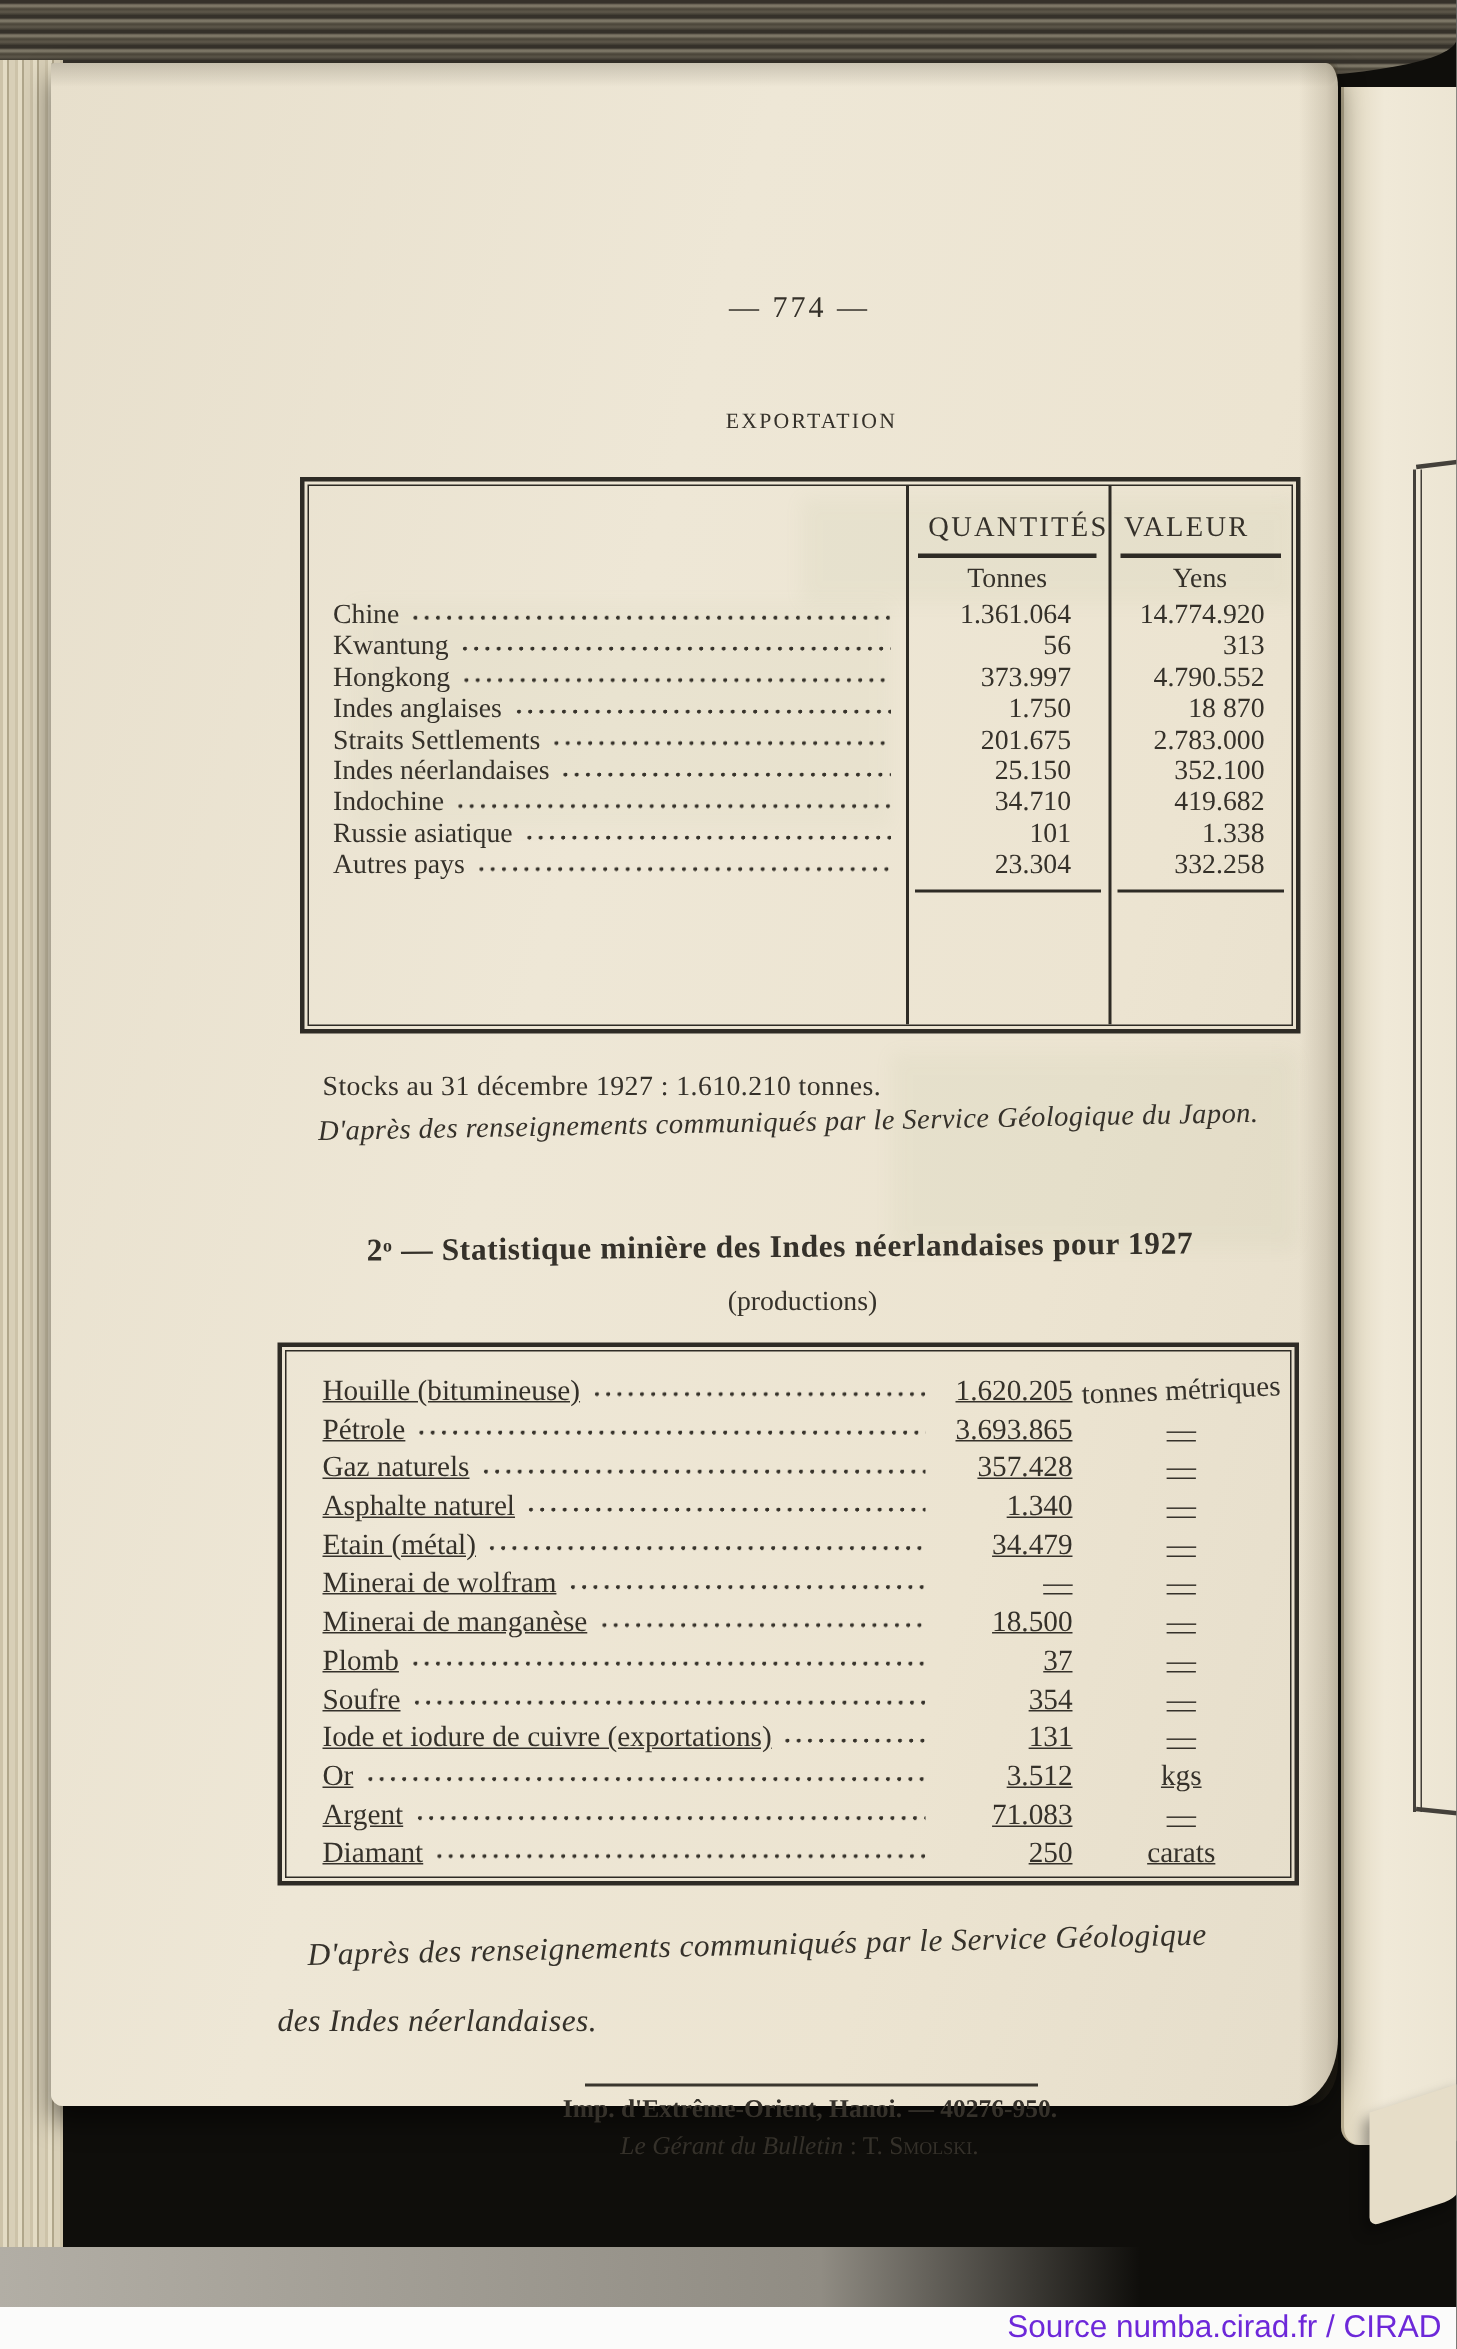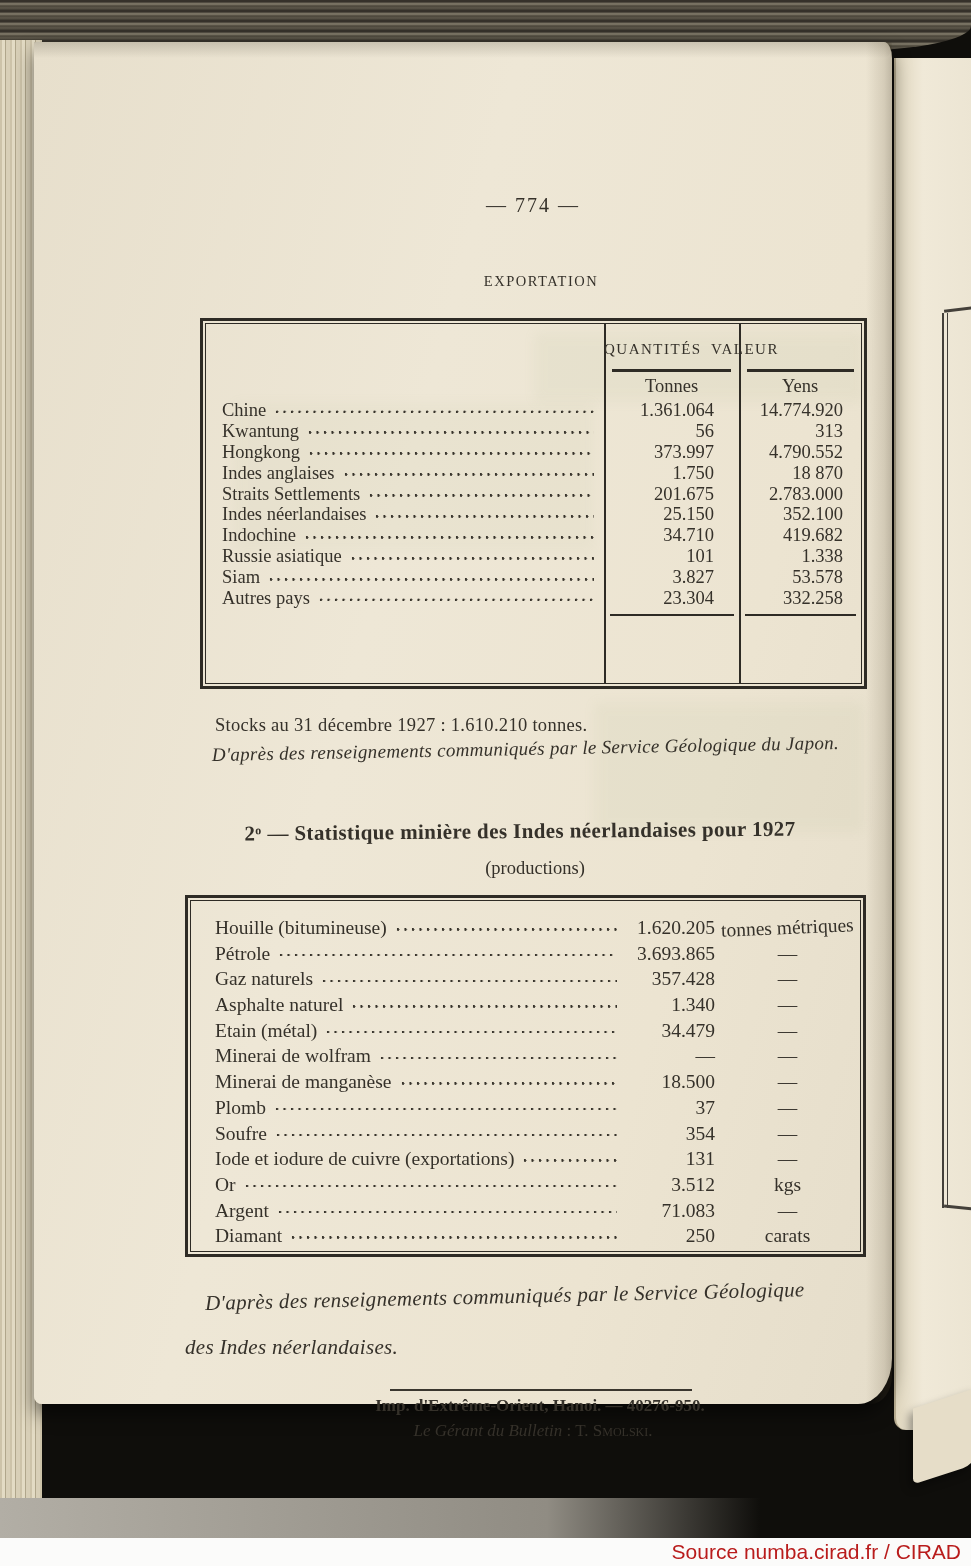--- a/index.html
+++ b/index.html
@@ -45,21 +45,21 @@
     box-shadow:-4px 4px 8px rgba(0,0,0,.35);
   }
   .bottom-shadow{
     position:absolute;left:0;top:1498px;width:760px;height:44px;z-index:1;
     background:linear-gradient(to right,#b2aea5,#908c83 72%,rgba(20,18,14,0));
   }
   .source-bar{
     position:absolute;left:0;top:1538px;width:971px;height:28px;z-index:6;
     background:#fbfbfa;
     font-family:"Liberation Sans", sans-serif;
-    font-size:21px;line-height:27px;color:#b91c1c;
+    font-size:21px;line-height:27px;color:#6d28d9;
     text-align:right;box-sizing:border-box;padding-right:10px;
   }
   
   .page{
     position:absolute;left:34px;top:42px;width:858px;height:1362px;z-index:3;
     background:linear-gradient(105deg,#e7dfcc,#eee7d6 40%,#ece4d1 72%,#e5ddca);
     border-radius:2px 8px 34px 8px / 2px 16px 46px 8px;
     box-shadow:0 10px 18px rgba(0,0,0,.5);
   }
   .page::before{content:'';position:absolute;left:0;right:0;top:0;height:16px;
@@ -78,21 +78,21 @@
 
   
   .tbox{position:absolute;border:3px solid #2e2b25;padding:2px;box-sizing:border-box;}
   .tbox-inner{border:1px solid #2e2b25;height:100%;box-sizing:border-box;position:relative;overflow:hidden;}
 
   
   .t1{left:166px;top:276px;width:667px;height:371px;}
   .t1 .vl{position:absolute;top:0;bottom:0;width:1.5px;background:#2e2b25;}
   .vl-a{left:398px;} .vl-b{left:533px;}
   .t1-head{position:relative;height:50px;}
-  .t1-hq,.t1-hv{position:absolute;top:17px;text-align:left;font-size:15px;letter-spacing:1.5px;}
+  .t1-hq,.t1-hv{position:absolute;top:17px;text-align:right;font-size:19px;letter-spacing:1.5px;}
   .t1-hq{left:398px;width:135px;}
   .t1-hv{left:505px;width:122px;}
   .t1-hrule-q{position:absolute;left:406px;width:119px;top:45px;height:3px;background:#2e2b25;}
   .t1-hrule-v{position:absolute;left:541px;width:107px;top:45px;height:3px;background:#2e2b25;}
   .t1-units{display:flex;height:26px;font-size:18.5px;line-height:24px;}
   .t1-c1{width:398px;display:flex;align-items:baseline;padding-left:16px;box-sizing:border-box;}
   .t1-c2{width:135px;text-align:right;padding-right:25px;box-sizing:border-box;}
   .t1-c3{width:122px;text-align:right;padding-right:18px;box-sizing:border-box;}
   .t1-c2u{width:135px;text-align:center;}
   .t1-c3u{width:122px;text-align:center;}
@@ -103,21 +103,21 @@
   .t1-trules{position:relative;height:11px;}
   .t1-trules span{position:absolute;top:5px;height:1.6px;background:#2e2b25;}
   .tr-q{left:404px;width:124px;} .tr-v{left:539px;width:111px;}
   .t1-total{display:flex;height:30px;line-height:26px;align-items:baseline;font-size:18.5px;}
   .t1-total .t1-c1{padding-left:98px;}
   .nowrap{white-space:nowrap;}
 
   
   .t2{left:151px;top:853px;width:681px;height:362px;}
   .t2-inner{padding-top:14px;}
-  .t2-row{display:flex;height:25.7px;line-height:25.7px;align-items:baseline;font-size:19.5px;}
+  .t2-row{display:flex;height:25.7px;line-height:25.7px;align-items:baseline;font-size:19.5px;text-decoration:underline;}
   .t2-c1{flex:0 0 436px;display:flex;align-items:baseline;padding-left:24px;box-sizing:border-box;}
   .t2-c2{flex:0 0 88px;text-align:right;}
   .t2-c3{flex:1;text-align:center;}
   .tilt{display:inline-block;transform:rotate(-2.4deg);}
 
   .note{position:absolute;font-size:18.5px;}
   .stocks-note{left:181px;top:673px;letter-spacing:.3px;}
   .japan-note{left:178px;top:702px;font-style:italic;font-size:19px;
     transform:rotate(-1.1deg);transform-origin:left center;letter-spacing:.3px;}
   .heading2{position:absolute;left:0;right:0;top:777px;text-align:center;
@@ -238,28 +238,20 @@
         <div class="t1-row">
           <div class="t1-c1">
               <span class="nowrap">Russie asiatique</span>
               <span class="leader"></span>
             </div>
           <div class="t1-c2">101</div>
           <div class="t1-c3">1.338</div>
         </div>
         <div class="t1-row">
           <div class="t1-c1">
-              <span class="nowrap">Siam</span>
-              <span class="leader"></span>
-            </div>
-          <div class="t1-c2">3.827</div>
-          <div class="t1-c3">53.578</div>
-        </div>
-        <div class="t1-row">
-          <div class="t1-c1">
               <span class="nowrap">Autres pays</span>
               <span class="leader"></span>
             </div>
           <div class="t1-c2">23.304</div>
           <div class="t1-c3">332.258</div>
         </div>
 
         <div class="t1-trules">
           <span class="tr-q"></span>
             <span class="tr-v"></span>

